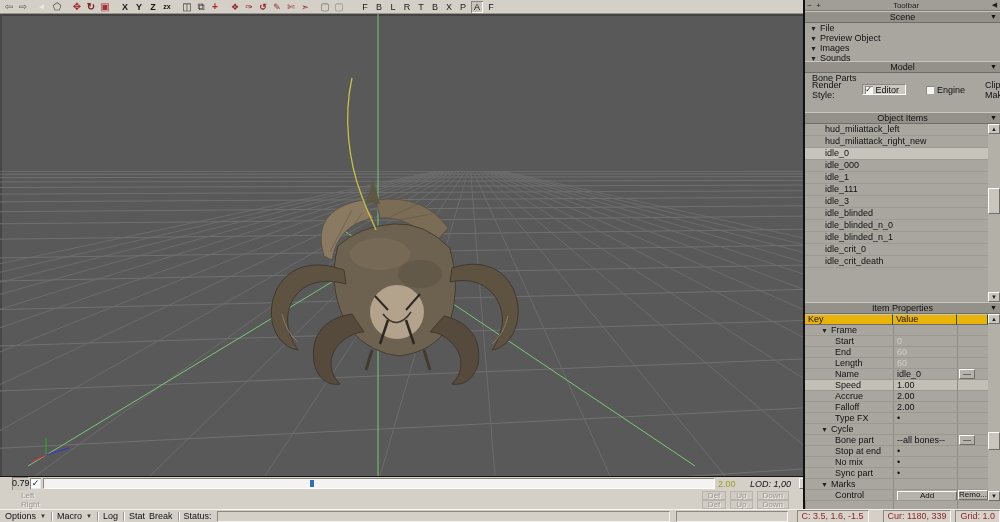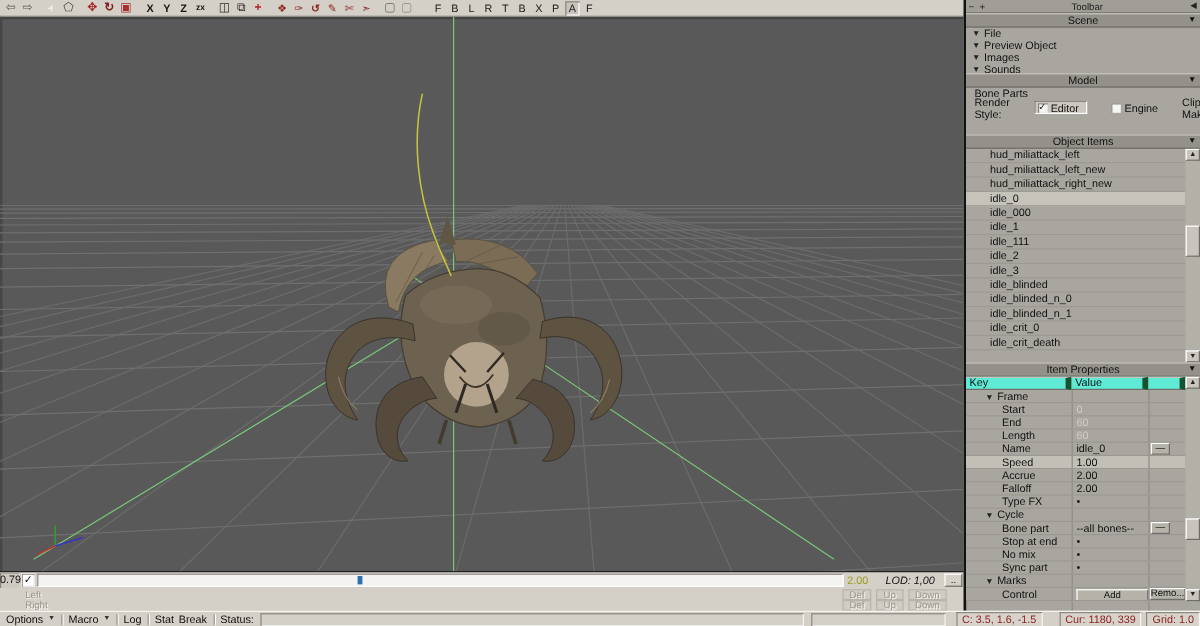--- a/index.html
+++ b/index.html
@@ -15,21 +15,21 @@
              color:#1a1a1a;padding:0 1px;flex:none;}
   .tb-letter.pressed{background:#c8c4bc;box-shadow:inset 1px 1px 0 #8a8780, inset -1px -1px 0 #fff;}
   
   #viewport{position:absolute;left:0;top:14px;width:803px;height:462px;background:#595959;
             border-bottom:1px solid #151515;}
   #viewport svg{display:block;}
   
   #playbar{position:absolute;left:0;top:477px;width:803px;height:13px;background:#d4d0c8;
            display:flex;align-items:center;}
   .valbox{width:16px;height:13px;line-height:13px;font-size:9px;text-align:center;background:#cdc9c1;
-          box-shadow:inset 1px 1px 0 #8a8780;flex:none;}
+          box-shadow:inset 1px 1px 0 #8a8780;flex:none;margin-left:12px;}
   .cb{width:11px;height:11px;background:#fff;box-shadow:inset 1px 1px 0 #8a8780, inset -1px -1px 0 #e8e8e8;
       font-size:9px;line-height:11px;text-align:center;flex:none;margin:0 2px;}
   .track{position:relative;width:672px;height:11px;background:#f4f3f1;border:1px solid;
          border-color:#8a8780 #fff #fff #8a8780;box-sizing:border-box;flex:none;}
   .thumb{position:absolute;left:266px;top:1px;width:4px;height:7px;background:#2f6fb5;}
   .maxval{width:24px;font-size:9px;color:#9c9c1e;padding-left:3px;flex:none;}
   .lodlabel{font-size:9px;color:#111;padding-left:8px;flex:none;font-style:italic;}
   .lodbtn{width:15px;height:11px;margin-left:8px;background:#d4d0c8;border:1px solid;
           border-color:#fff #6f6d68 #6f6d68 #fff;font-size:8px;line-height:8px;text-align:center;
           flex:none;padding:0;font-family:inherit;}
@@ -70,22 +70,22 @@
   .oitem.selected{background:#c6c3bb;}
   .sbar{position:absolute;right:0;top:0;bottom:0;width:12px;background:#b3b0a8;}
   .sbtn{position:absolute;left:0;width:12px;height:10px;background:#c9c5bd;border:1px solid;
         border-color:#fff #6f6d68 #6f6d68 #fff;font-size:6px;line-height:8px;text-align:center;
         color:#222;box-sizing:border-box;}
   .sb-up{top:0;}.sb-down{bottom:0;}
   .sthumb{position:absolute;left:0;width:12px;background:#c9c5bd;border:1px solid;
           border-color:#fff #6f6d68 #6f6d68 #fff;box-sizing:border-box;}
   #props-wrap{position:relative;height:187px;}
   .phdr{display:grid;grid-template-columns:88px 64px 31px;height:11px;margin-right:12px;}
-  .phcell{font-size:9px;line-height:9px;padding-left:3px;color:#111;background:#5eead4;
-          border-right:5px solid #14532d;border-bottom:1px solid #6f6d68;border-top:1px solid #c9c6c0;
+  .phcell{font-size:9px;line-height:9px;padding-left:3px;color:#111;background:#eab308;
+          border-right:1px solid #14532d;border-bottom:1px solid #6f6d68;border-top:1px solid #c9c6c0;
           box-sizing:border-box;}
   #props-body{margin-right:12px;height:176px;overflow:hidden;}
   .prow{display:grid;grid-template-columns:88px 64px 31px;height:11px;font-size:9px;
         border-bottom:1px solid #9b9892;box-sizing:border-box;align-items:center;}
   .prow.selected{background:#c2bfb7;}
   .pkey{padding-left:30px;line-height:10px;white-space:nowrap;overflow:hidden;height:100%;}
   .prow.group .pkey{padding-left:16px;}
   .pval{line-height:10px;padding-left:3px;border-left:1px solid #8f8c86;height:100%;
         white-space:nowrap;overflow:hidden;}
   .pval.disabled{color:#cfccc4;}
@@ -331,27 +331,25 @@
       </div>
     </div>
 
     <div class="shdr">
       <span>Object Items</span>
       <span class="arr">▼</span>
     </div>
     <div id="objitems-wrap">
       <div id="objitems-list">
           <div class="oitem">hud_miliattack_left</div>
-          <div class="oitem">hud_miliattack_left_new</div>
           <div class="oitem">hud_miliattack_right_new</div>
           <div class="oitem selected">idle_0</div>
           <div class="oitem">idle_000</div>
           <div class="oitem">idle_1</div>
           <div class="oitem">idle_111</div>
-          <div class="oitem">idle_2</div>
           <div class="oitem">idle_3</div>
           <div class="oitem">idle_blinded</div>
           <div class="oitem">idle_blinded_n_0</div>
           <div class="oitem">idle_blinded_n_1</div>
           <div class="oitem">idle_crit_0</div>
           <div class="oitem">idle_crit_death</div>
         </div>
       <div class="sbar">
         <div class="sbtn sb-up">▲</div>
         <div class="sthumb" style="top:64px;height:26px;"></div>

